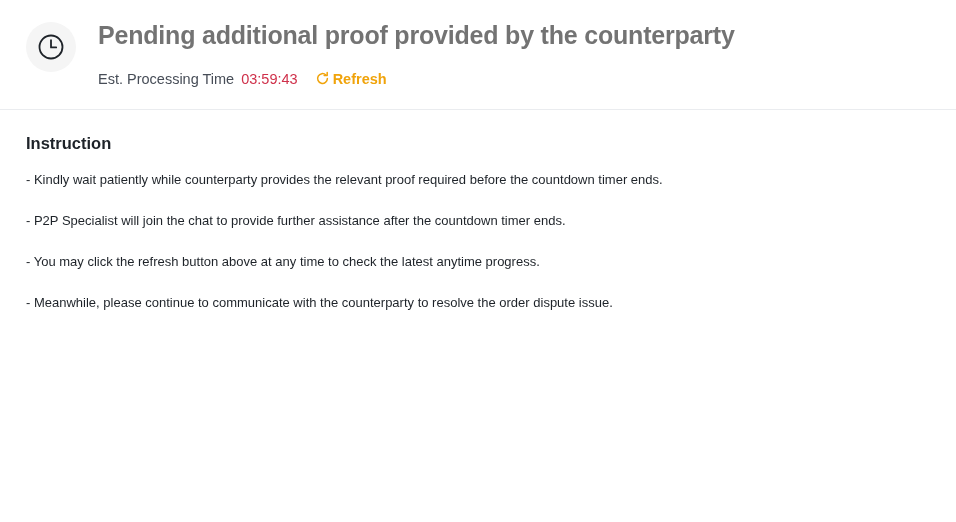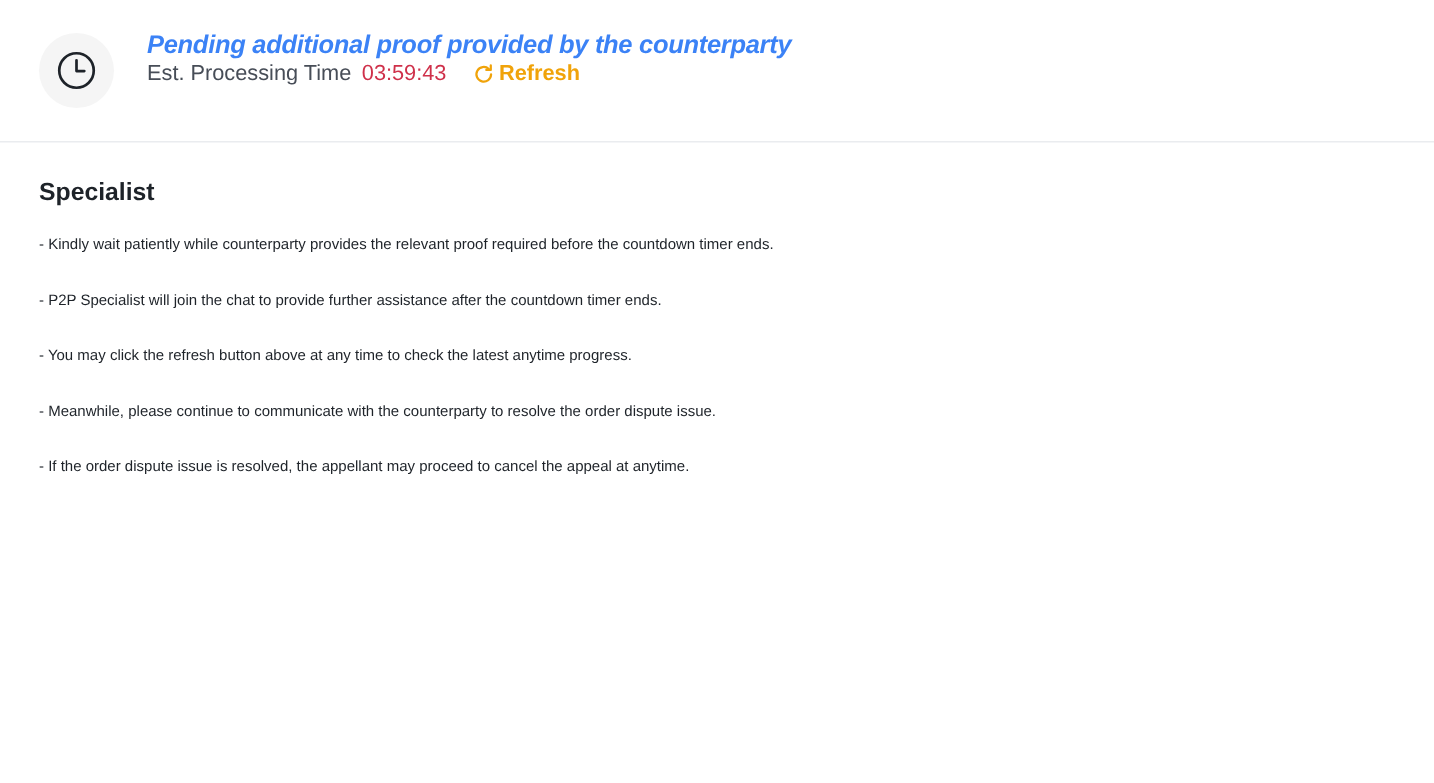--- a/index.html
+++ b/index.html
@@ -40,47 +40,45 @@
     margin-top: 4px;
   }
   .status-avatar svg {
     display: block;
   }
   .header-text {
     margin-left: 22px;
     padding-top: 2px;
   }
   .header-title {
-    font-size: 17px;
+    font-size: 25px;
     font-weight: bold;
     line-height: 1.2;
     letter-spacing: -0.2px;
-    color: #3b82f6;
-    font-style: italic;
+    color: #737373;
   }
   .header-sub {
-    margin-top: 1px;
+    margin-top: 21px;
     display: flex;
     align-items: center;
     font-size: 14.5px;
     color: #474d57;
   }
   .header-sub .label {
     color: #474d57;
   }
   .header-sub .timer {
     margin-left: 7px;
     font-weight: normal;
     color: #cf304a;
     font-size: 14.5px;
   }
   .refresh-btn {
     margin-left: 17px;
     display: inline-flex;
-    align-items: center;
     color: #f0a30a;
     font-weight: bold;
     font-size: 14.5px;
     cursor: pointer;
     user-select: none;
   }
   .refresh-btn .refresh-icon {
     display: inline-flex;
     margin-right: 3px;
   }
@@ -102,21 +100,21 @@
     font-weight: bold;
     color: #1e2329;
     margin-bottom: 19px;
   }
   .instruction-list {
     list-style: none;
     margin: 0;
     padding: 0;
   }
   .instruction-item {
-    font-size: 10px;
+    font-size: 13px;
     line-height: 1.3;
     color: #1e2329;
     margin-bottom: 24px;
     max-width: 912px;
   }
   .instruction-item:last-child {
     margin-bottom: 0;
   }
 </style>
 </head>
@@ -145,23 +143,22 @@
           </span>
           <span>Refresh</span>
         </span>
       </div>
     </div>
   </div>
 
   <div class="divider"></div>
 
   <div class="content">
-    <div class="section-title">Specialist</div>
+    <div class="section-title">Instruction</div>
     <ul class="instruction-list">
       <li class="instruction-item">- Kindly wait patiently while counterparty provides the relevant proof required before the countdown timer ends.</li>
       <li class="instruction-item">- P2P Specialist will join the chat to provide further assistance after the countdown timer ends.</li>
       <li class="instruction-item">- You may click the refresh button above at any time to check the latest anytime progress.</li>
       <li class="instruction-item">- Meanwhile, please continue to communicate with the counterparty to resolve the order dispute issue.</li>
-      <li class="instruction-item">- If the order dispute issue is resolved, the appellant may proceed to cancel the appeal at anytime.</li>
     </ul>
   </div>
 
 </div>
 
 </body></html>

